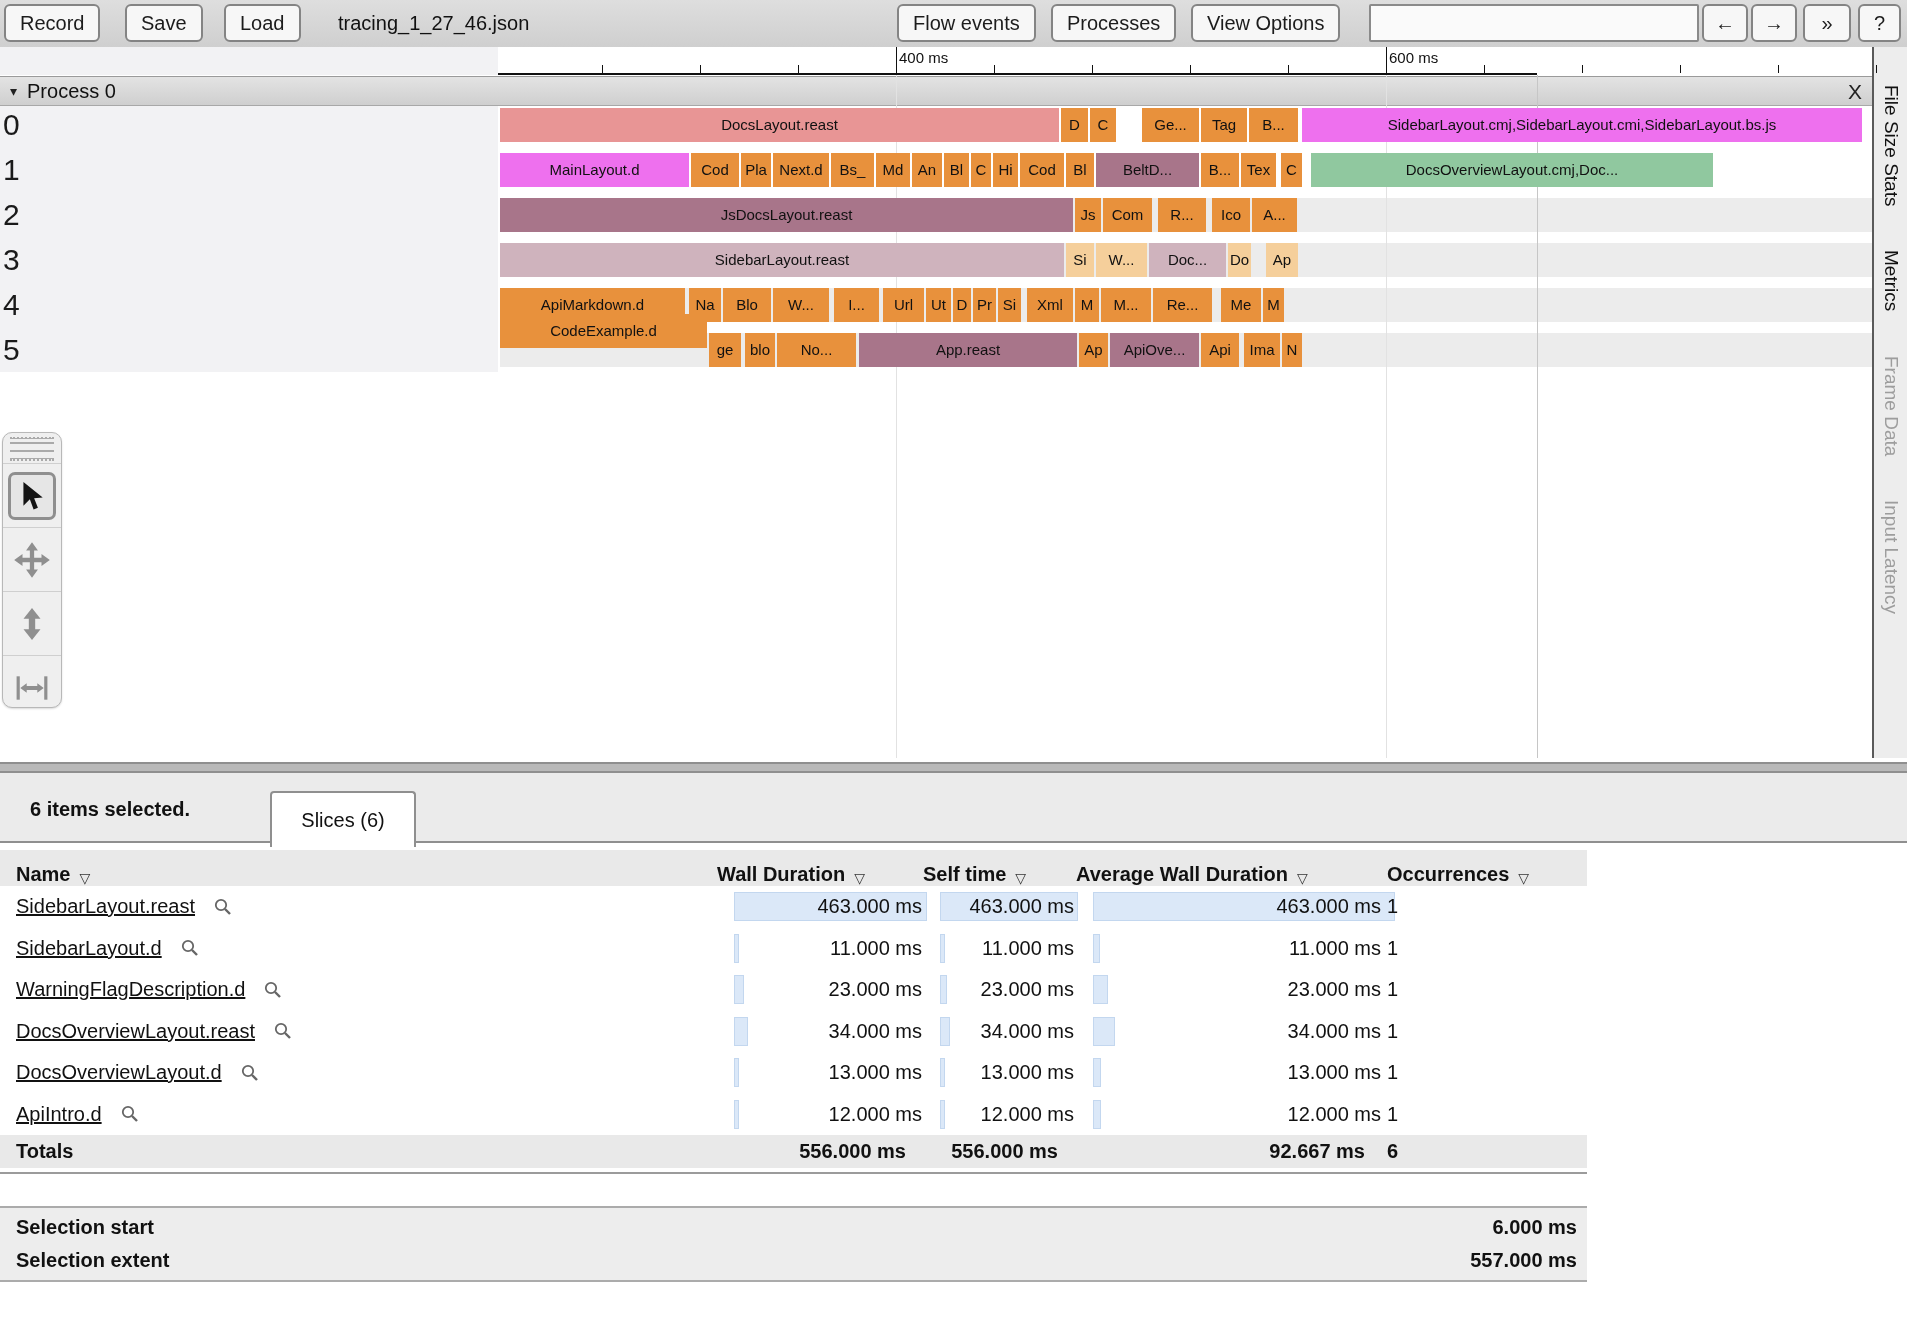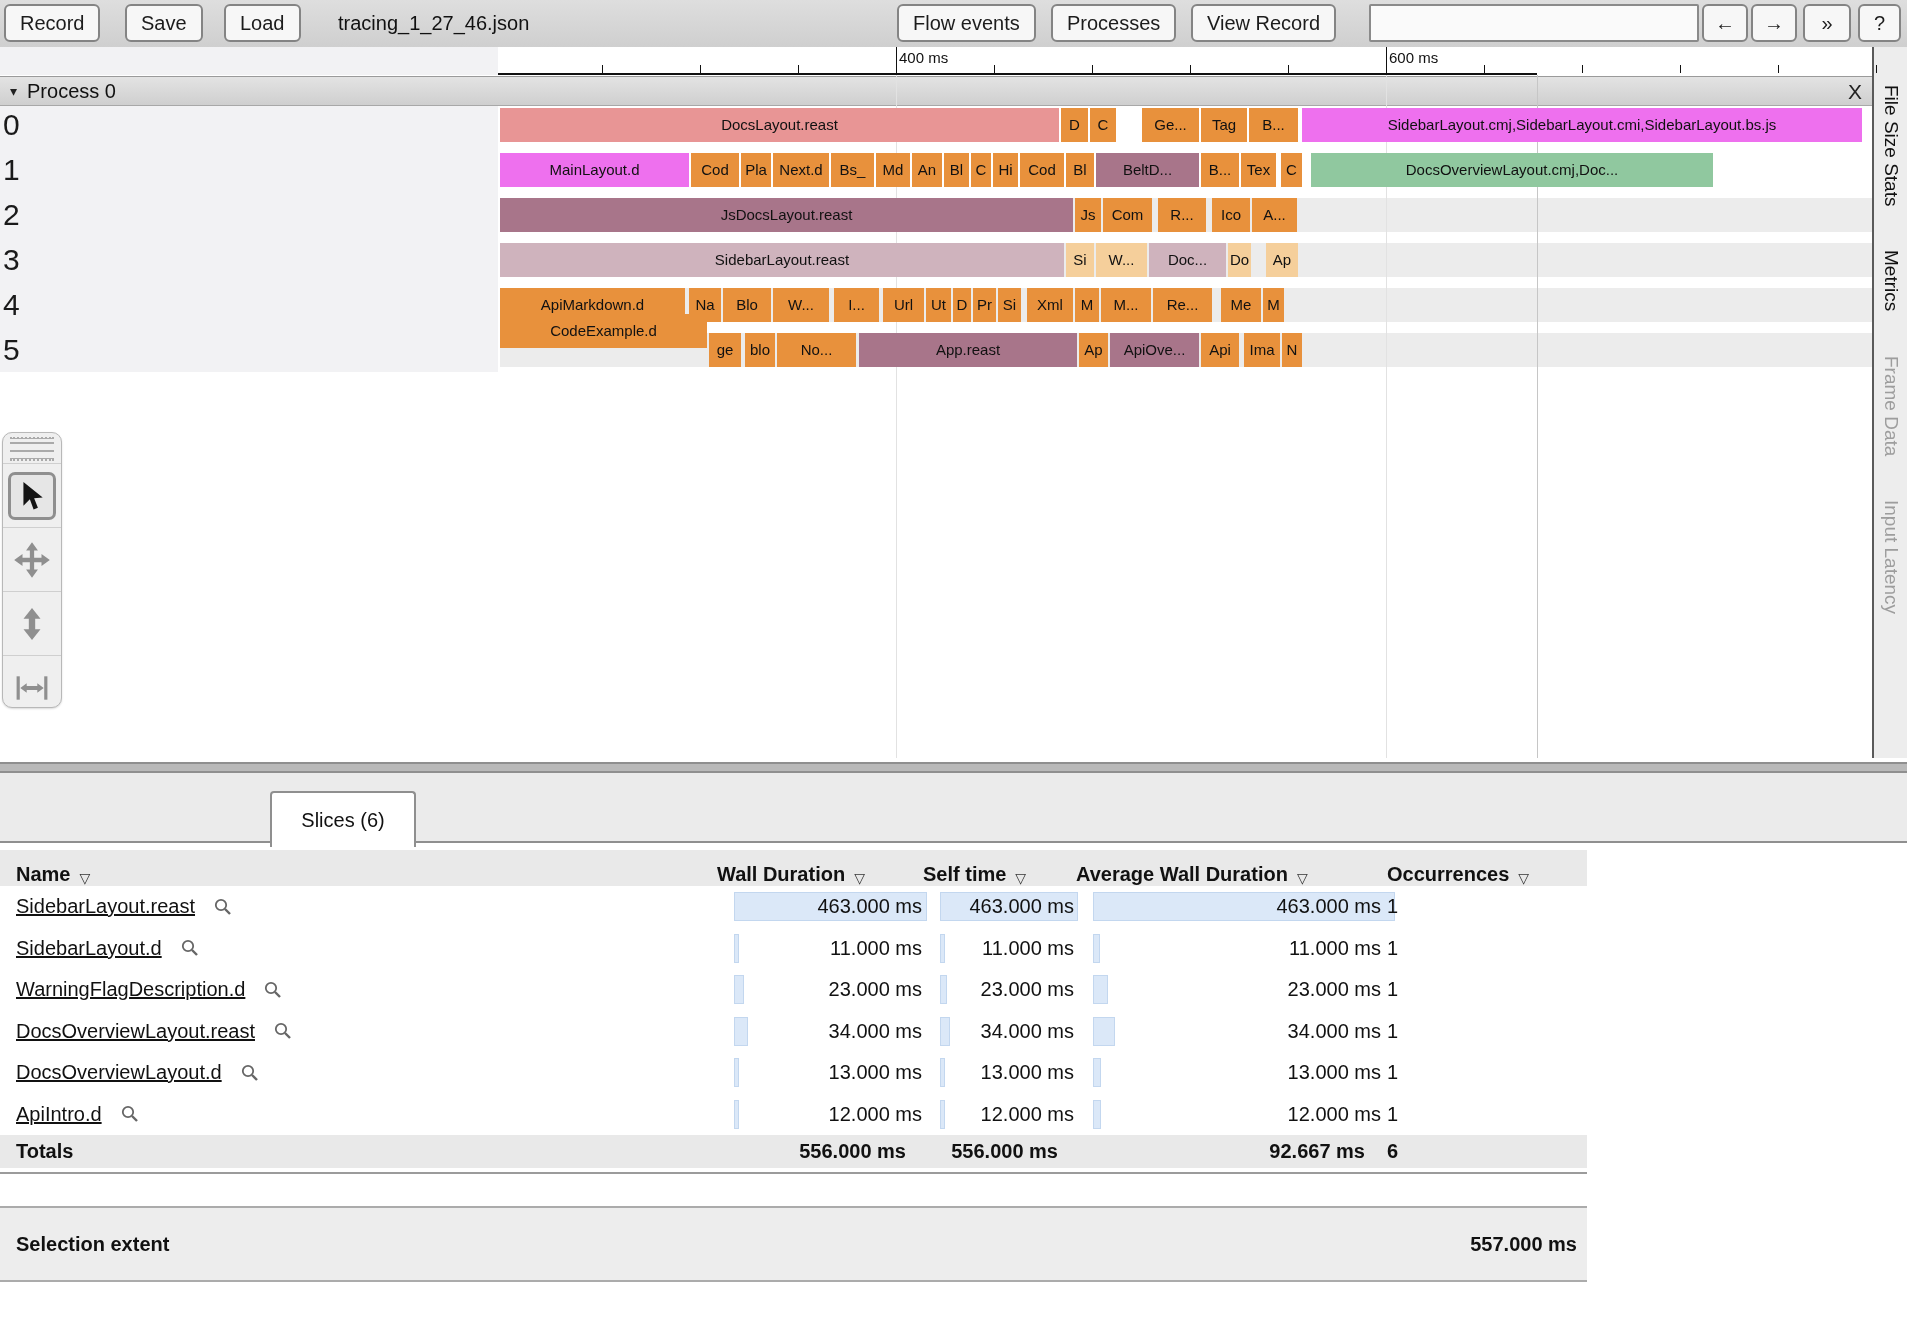--- a/index.html
+++ b/index.html
@@ -105,21 +105,21 @@
 
 <div class="app">
 
   <div class="toolbar">
     <div class="tbtn" style="left:4px;">Record</div>
     <div class="tbtn" style="left:125px;">Save</div>
     <div class="tbtn" style="left:224px;">Load</div>
     <div class="filename">tracing_1_27_46.json</div>
     <div class="tbtn" style="left:897px;">Flow events</div>
     <div class="tbtn" style="left:1051px;">Processes</div>
-    <div class="tbtn" style="left:1191px;">View Record</div>
+    <div class="tbtn" style="left:1191px;">View Options</div>
     <input class="searchbox" value="" style="">
     <div class="tbtn" style="left:1702px;width:46px;padding:0;">
         <span>←</span>
       </div>
     <div class="tbtn" style="left:1751px;width:46px;padding:0;">
         <span>→</span>
       </div>
     <div class="tbtn" style="left:1803px;width:48px;padding:0;">
         <span>»</span>
       </div>
@@ -253,20 +253,21 @@
       <div class="side-tab on">File Size Stats</div>
       <div class="side-tab on">Metrics</div>
       <div class="side-tab off">Frame Data</div>
       <div class="side-tab off">Input Latency</div>
     </div>
 
   <div class="splitter"></div>
 
   <div class="bottom">
     <div class="tabstrip"></div>
+    <div class="sel-summary">6 items selected.</div>
     <div class="slices-tab">Slices (6)</div>
 
     <div class="thead">
       <div class="th" style="left:16px;">
           <span>Name</span>
           <span class="sort">▽</span>
         </div>
       <div class="th" style="left:717px;">
           <span>Wall Duration</span>
           <span class="sort">▽</span>
@@ -424,20 +425,24 @@
       <span style="position:absolute;left:16px;">Totals</span>
       <span class="val" style="right:681px;top:0;height:33px;line-height:33px;">556.000 ms</span>
       <span class="val" style="right:529px;top:0;height:33px;line-height:33px;">556.000 ms</span>
       <span class="val" style="right:222px;top:0;height:33px;line-height:33px;">92.667 ms</span>
       <span style="position:absolute;left:1387px;">6</span>
     </div>
 
     <div class="divider"></div>
 
     <div class="selbox">
+      <div class="selrow">
+        <span>Selection start</span>
+        <span>6.000 ms</span>
+      </div>
       <div class="selrow">
         <span>Selection extent</span>
         <span>557.000 ms</span>
       </div>
     </div>
   </div>
 
 <div class="tick" style="left: 602px;"></div>
     <div class="tick" style="left: 700px;"></div>
     <div class="tick" style="left: 798px;"></div>

